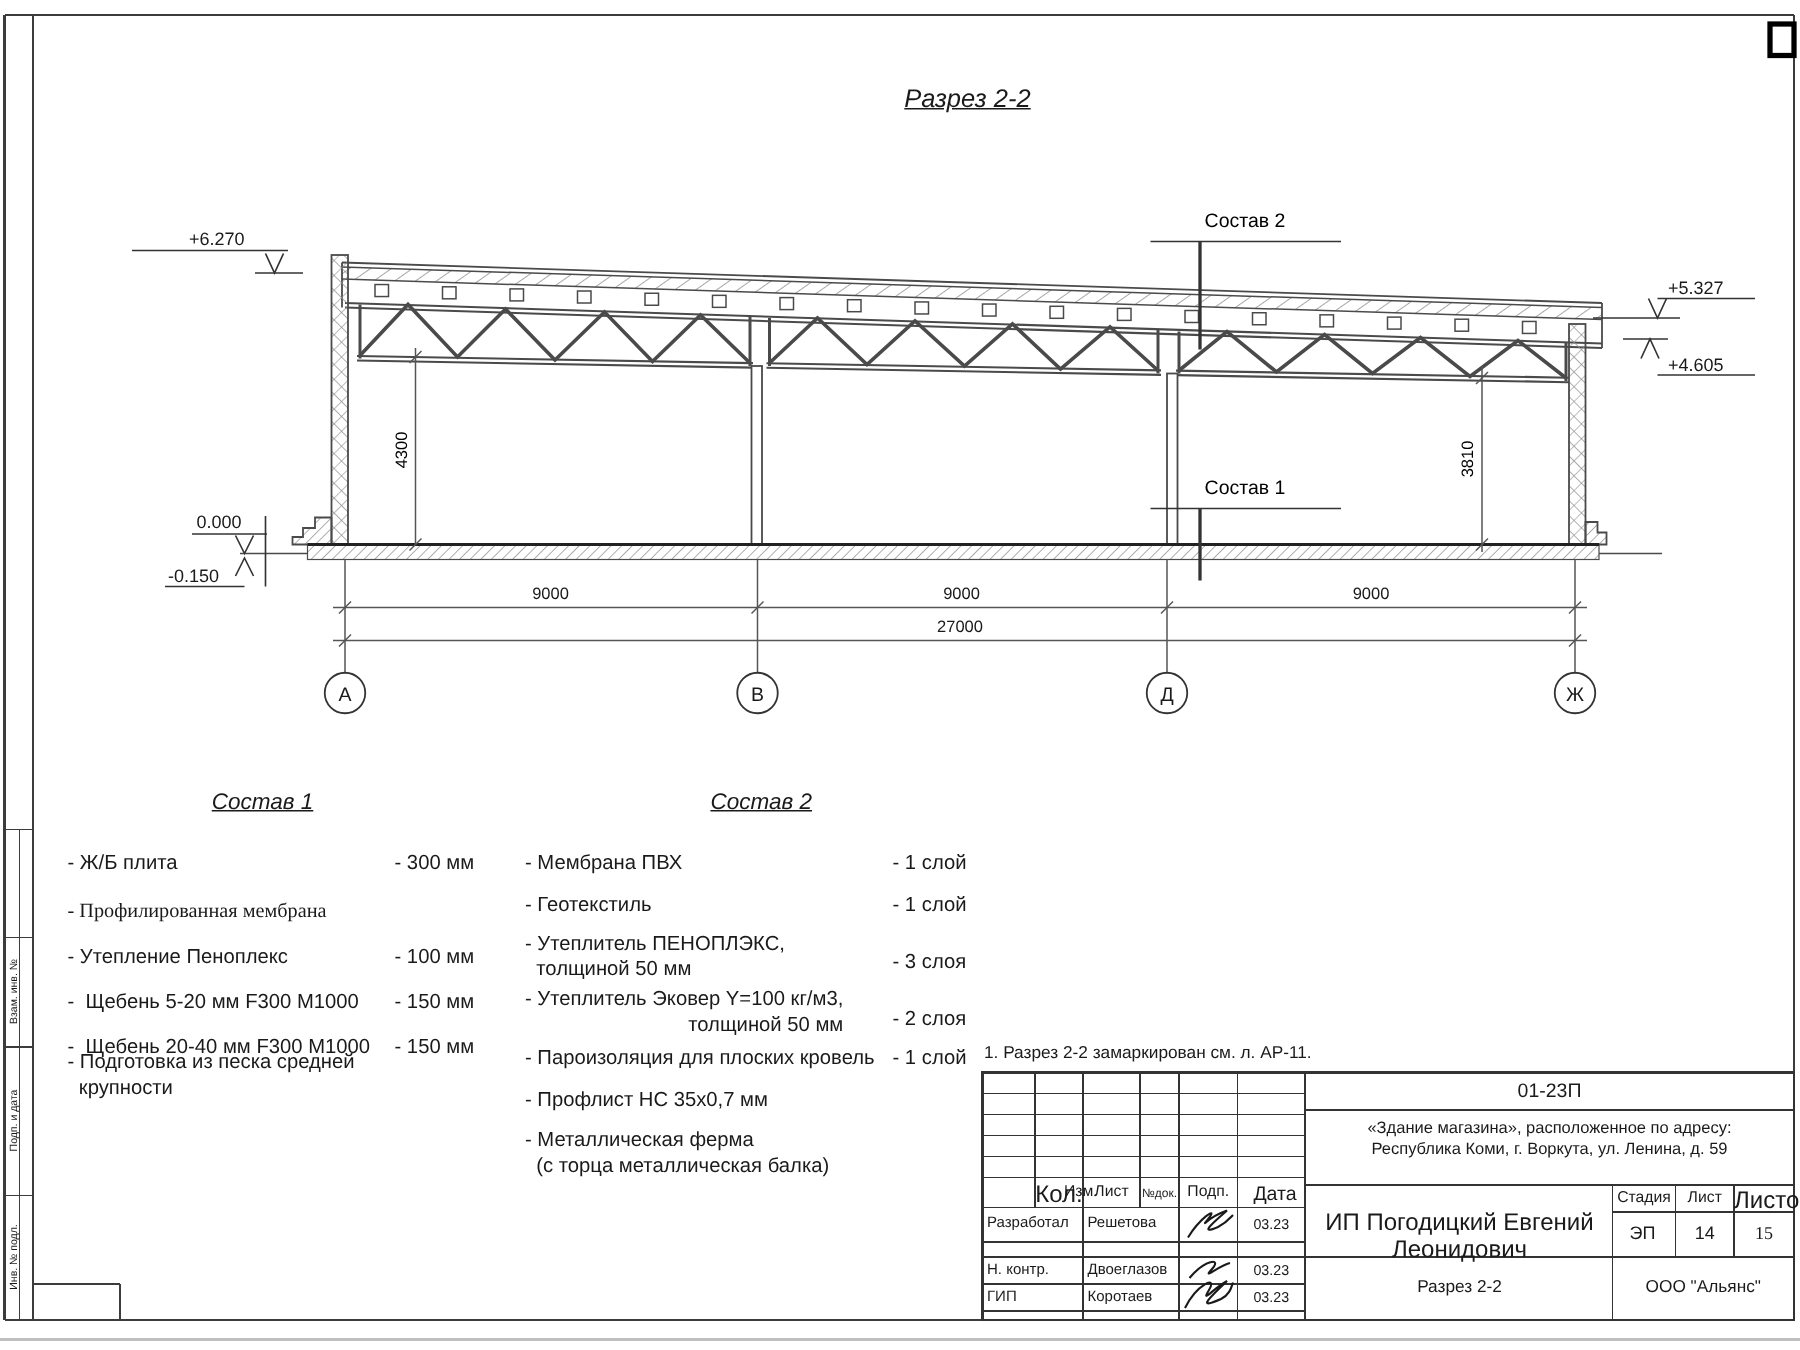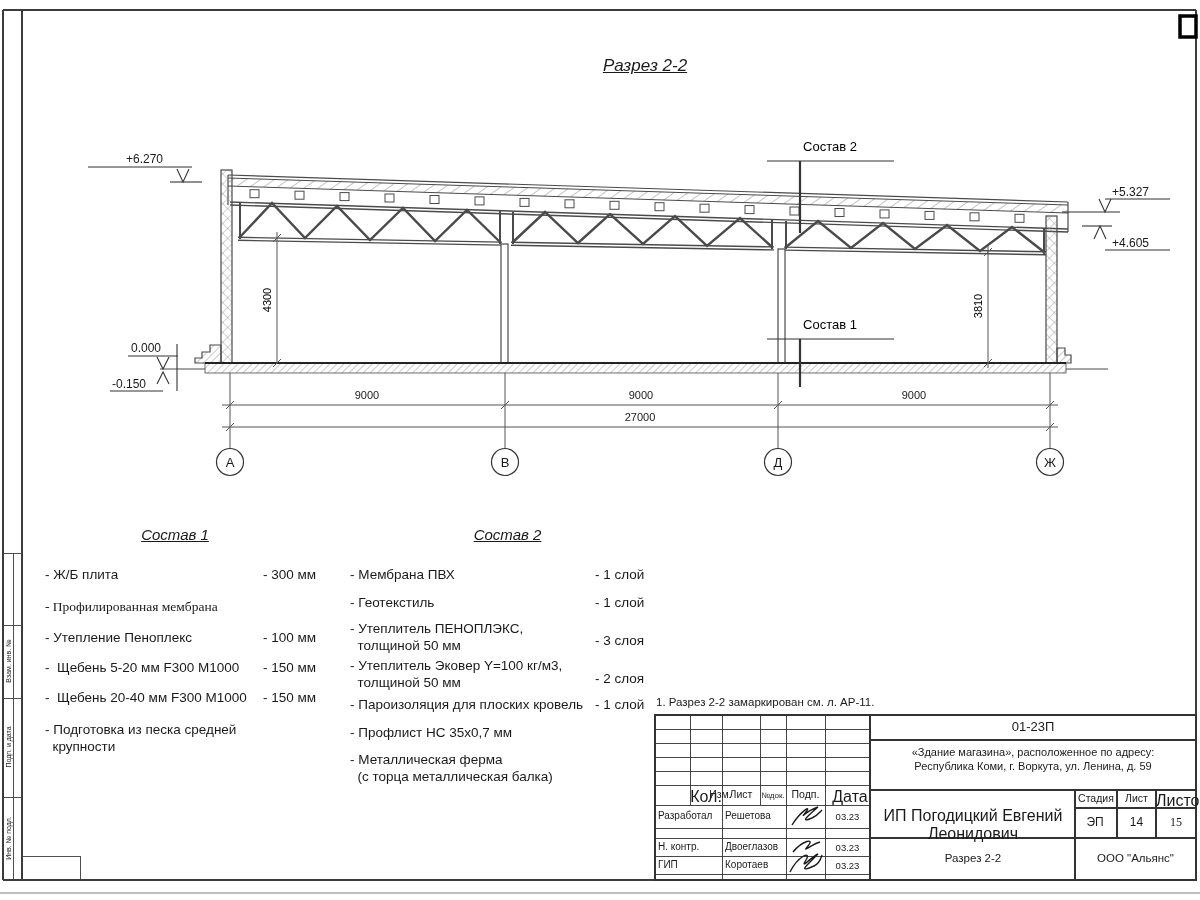--- a/index.html
+++ b/index.html
@@ -238,52 +238,52 @@
 <div class="abs heading" style="left:115px;top:526px;width:120px;">Состав 1</div>
 <div class="abs spec" style="left:45px;top:566px;">- Ж/Б плита</div>
 <div class="abs spec" style="left:263px;top:566px;">- 300 мм</div>
 <div class="abs spec" style="left:45px;top:598px;font-family:Liberation Serif, serif;">- Профилированная мембрана</div>
 <div class="abs spec" style="left:45px;top:629px;">- Утепление Пеноплекс</div>
 <div class="abs spec" style="left:263px;top:629px;">- 100 мм</div>
 <div class="abs spec" style="left:45px;top:659px;">-  Щебень 5-20 мм F300 М1000</div>
 <div class="abs spec" style="left:263px;top:659px;">- 150 мм</div>
 <div class="abs spec" style="left:45px;top:689px;">-  Щебень 20-40 мм F300 М1000</div>
 <div class="abs spec" style="left:263px;top:689px;">- 150 мм</div>
-<div class="abs spec" style="left:45px;top:721px;">- Подготовка из песка средней
+<div class="abs spec" style="left:45px;top:699px;">- Подготовка из песка средней
   крупности</div>
 
 <div class="abs heading" style="left:445px;top:526px;width:125px;">Состав 2</div>
 <div class="abs spec" style="left:350px;top:566px;">- Мембрана ПВХ</div>
 <div class="abs spec" style="left:595px;top:566px;">- 1 слой</div>
 <div class="abs spec" style="left:350px;top:594px;">- Геотекстиль</div>
 <div class="abs spec" style="left:595px;top:594px;">- 1 слой</div>
 <div class="abs spec" style="left:350px;top:620px;">- Утеплитель ПЕНОПЛЭКС,
   толщиной 50 мм</div>
 <div class="abs spec" style="left:595px;top:632px;">- 3 слоя</div>
-<div class="abs spec" style="left:350px;top:657px;">- Утеплитель Эковер Y=100 кг/м3,
+<div class="abs spec" style="left:350px;top:657px;text-align:right;">- Утеплитель Эковер Y=100 кг/м3,
   толщиной 50 мм</div>
 <div class="abs spec" style="left:595px;top:670px;">- 2 слоя</div>
 <div class="abs spec" style="left:350px;top:696px;">- Пароизоляция для плоских кровель</div>
 <div class="abs spec" style="left:595px;top:696px;">- 1 слой</div>
 <div class="abs spec" style="left:350px;top:724px;">- Профлист НС 35х0,7 мм</div>
 <div class="abs spec" style="left:350px;top:751px;">- Металлическая ферма
   (с торца металлическая балка)</div>
 
 <div class="abs" style="left:656px;top:696px;font-size:11.5px;">1. Разрез 2-2 замаркирован см. л. АР-11.</div>
 
 <div class="abs ctr" style="left:880px;top:719px;width:306px;font-size:13px;">01-23П</div>
 <div class="abs ctr" style="left:878px;top:745px;width:310px;font-size:11px;line-height:14px;white-space:pre-line;">«Здание магазина», расположенное по адресу:
 Республика Коми, г. Воркута, ул. Ленина, д. 59</div>
 
 <div class="abs ctr" style="left:655px;top:788px;width:35px;font-size:10.5px;padding-left:48px;">Изм.</div>
 <div class="abs ctr" style="left:690px;top:788px;width:32px;font-size:16px;">Кол.</div>
 <div class="abs ctr" style="left:722px;top:788px;width:38px;font-size:10.5px;">Лист</div>
 <div class="abs ctr" style="left:760px;top:791px;width:26px;font-size:8px;">№док.</div>
 <div class="abs ctr" style="left:786px;top:788px;width:39px;font-size:10.5px;">Подп.</div>
-<div class="abs ctr" style="left:825px;top:788px;width:50px;font-size:16px;">Дата</div>
+<div class="abs ctr" style="left:825px;top:788px;width:50px;font-size:13px;">Дата</div>
 
 <div class="abs" style="left:658px;top:810px;font-size:10px;">Разработал</div>
 <div class="abs" style="left:725px;top:810px;font-size:10px;">Решетова</div>
 <div class="abs ctr" style="left:825px;top:811px;width:45px;font-size:9.5px;">03.23</div>
 <div class="abs" style="left:658px;top:841px;font-size:10px;">Н. контр.</div>
 <div class="abs" style="left:725px;top:841px;font-size:10px;">Двоеглазов</div>
 <div class="abs ctr" style="left:825px;top:842px;width:45px;font-size:9.5px;">03.23</div>
 <div class="abs" style="left:658px;top:859px;font-size:10px;">ГИП</div>
 <div class="abs" style="left:725px;top:859px;font-size:10px;">Коротаев</div>
 <div class="abs ctr" style="left:825px;top:860px;width:45px;font-size:9.5px;">03.23</div>

